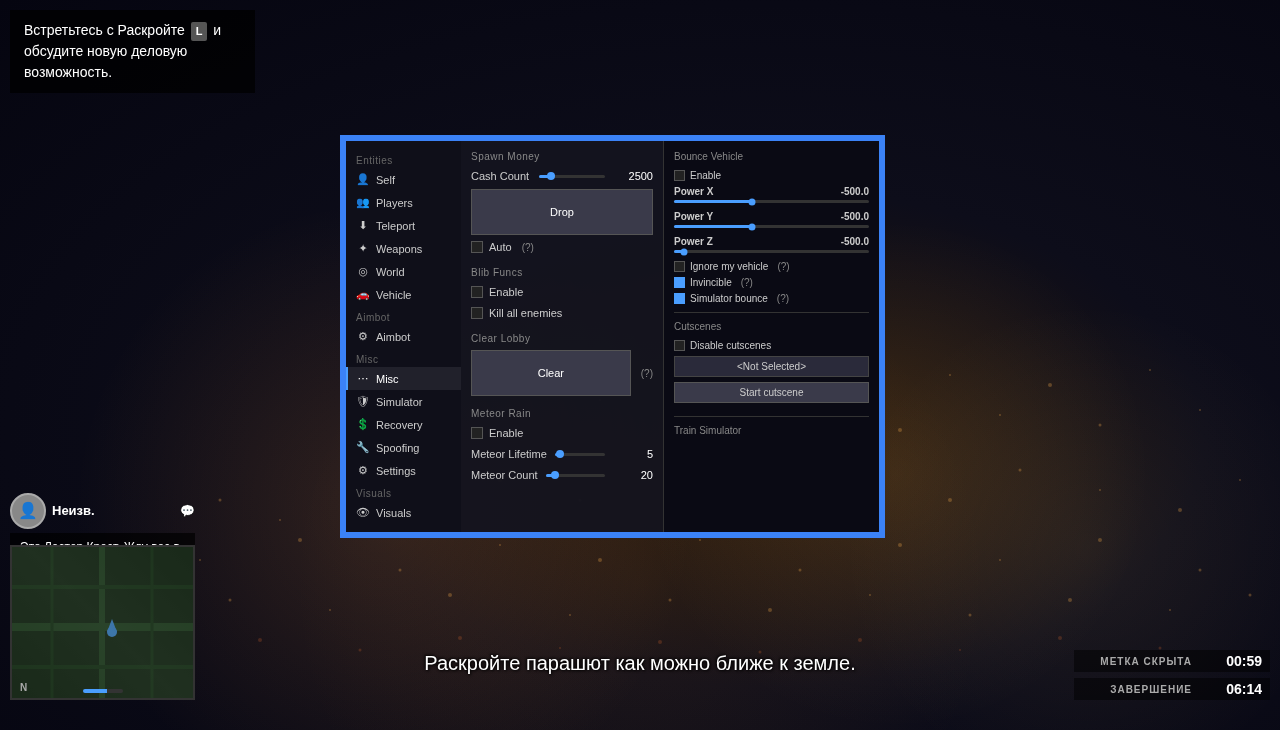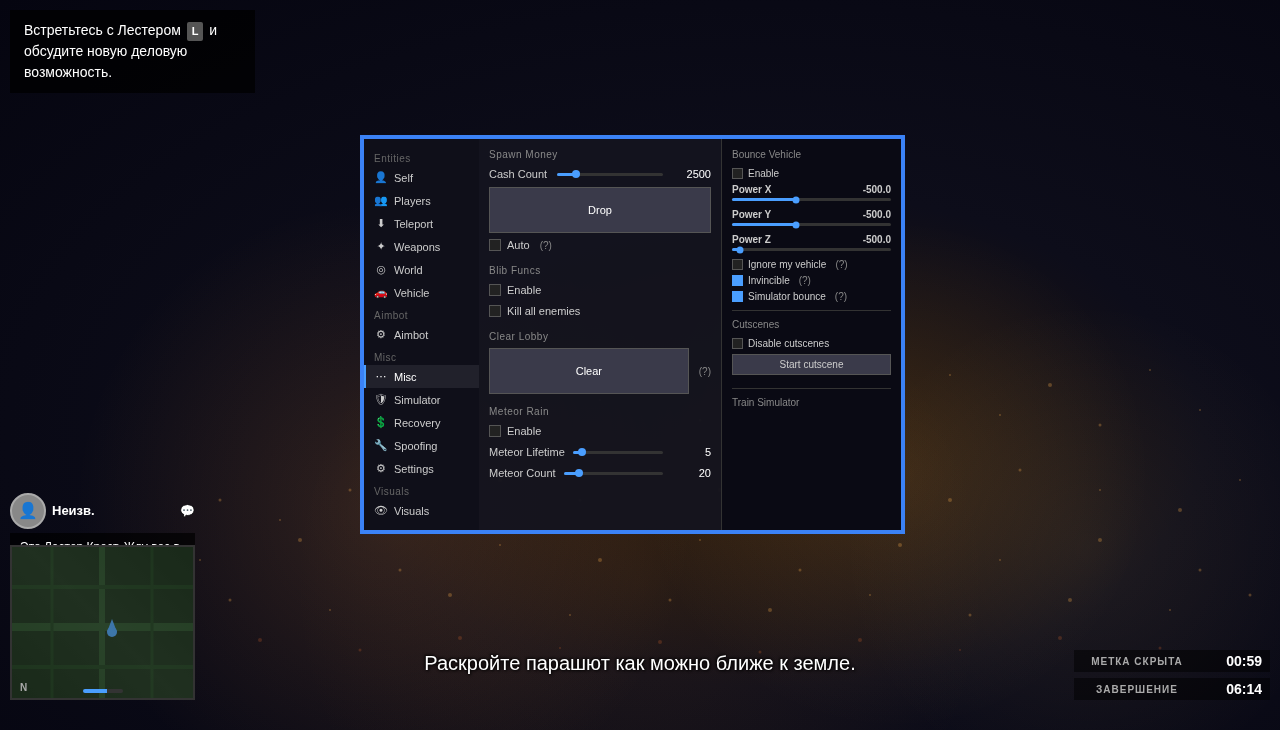--- a/index.html
+++ b/index.html
@@ -148,21 +148,21 @@
       background: rgba(0,0,0,0.5);
       padding: 3px 8px;
     }
 
     .hud-label {
       color: #aaa;
       font-size: 10px;
       font-weight: bold;
       letter-spacing: 1px;
       min-width: 110px;
-      text-align: center;
+      text-align: right;
     }
 
     .hud-value {
       color: #fff;
       font-size: 14px;
       font-weight: bold;
       min-width: 60px;
       text-align: right;
     }
 
@@ -184,24 +184,24 @@
       height: 100%;
       background:
         linear-gradient(45deg, #1a2a1a 0%, #2a3a2a 50%, #1a2a1a 100%);
       position: relative;
     }
 
     
     .menu-panel {
       position: absolute;
       top: 135px;
-      left: 360px;
+      left: 340px;
       width: 545px;
       background: rgba(20, 20, 30, 0.96);
-      border: 4px solid #3b82f6;
+      border: 6px solid #3b82f6;
       z-index: 20;
       display: flex;
       font-size: 12px;
     }
 
     
     .menu-sidebar {
       width: 115px;
       background: rgba(15, 15, 25, 0.98);
       padding: 8px 0;
@@ -352,21 +352,21 @@
     }
 
     .question-mark {
       color: #888;
       font-size: 10px;
       margin-left: 4px;
     }
 
     
     .menu-right {
-      width: 180px;
+      width: 216px;
       background: rgba(10, 10, 20, 0.98);
       padding: 10px;
       border-left: 1px solid #333;
     }
 
     .right-section-title {
       color: #888;
       font-size: 10px;
       margin-bottom: 8px;
     }
@@ -532,21 +532,21 @@
         <circle cx="760" cy="652" r="1.5"></circle>
       <circle cx="860" cy="640" r="2"></circle>
         <circle cx="960" cy="650" r="1"></circle>
         <circle cx="1060" cy="638" r="2"></circle>
       <circle cx="1160" cy="648" r="1.5"></circle>
     </g>
   </svg>
 </div>
 
 <div class="subtitle-box">
-  <span>Встретьтесь с Лестером</span>
+  <span>Встретьтесь с Раскройте</span>
   <span class="key-badge">L</span>
   <span>и обсудите новую деловую возможность.</span>
 </div>
 
 <div class="chat-box">
   <div class="chat-header">
     <div class="chat-avatar">👤</div>
     <span class="chat-name">Неизв.</span>
     <span class="chat-bubble-icon">💬</span>
   </div>
@@ -797,20 +797,21 @@
     <div class="separator"></div>
 
     
     <div class="right-section-title">Cutscenes</div>
 
     <div class="right-checkbox-row">
       <div class="right-checkbox"></div>
       <span class="right-checkbox-label">Disable cutscenes</span>
     </div>
 
+    <div class="dropdown">&lt;Not Selected&gt;</div>
     <button class="action-btn">Start cutscene</button>
 
     <div class="separator"></div>
 
     
     <div class="right-section-title">Train Simulator</div>
 
   </div>
 </div>
 

